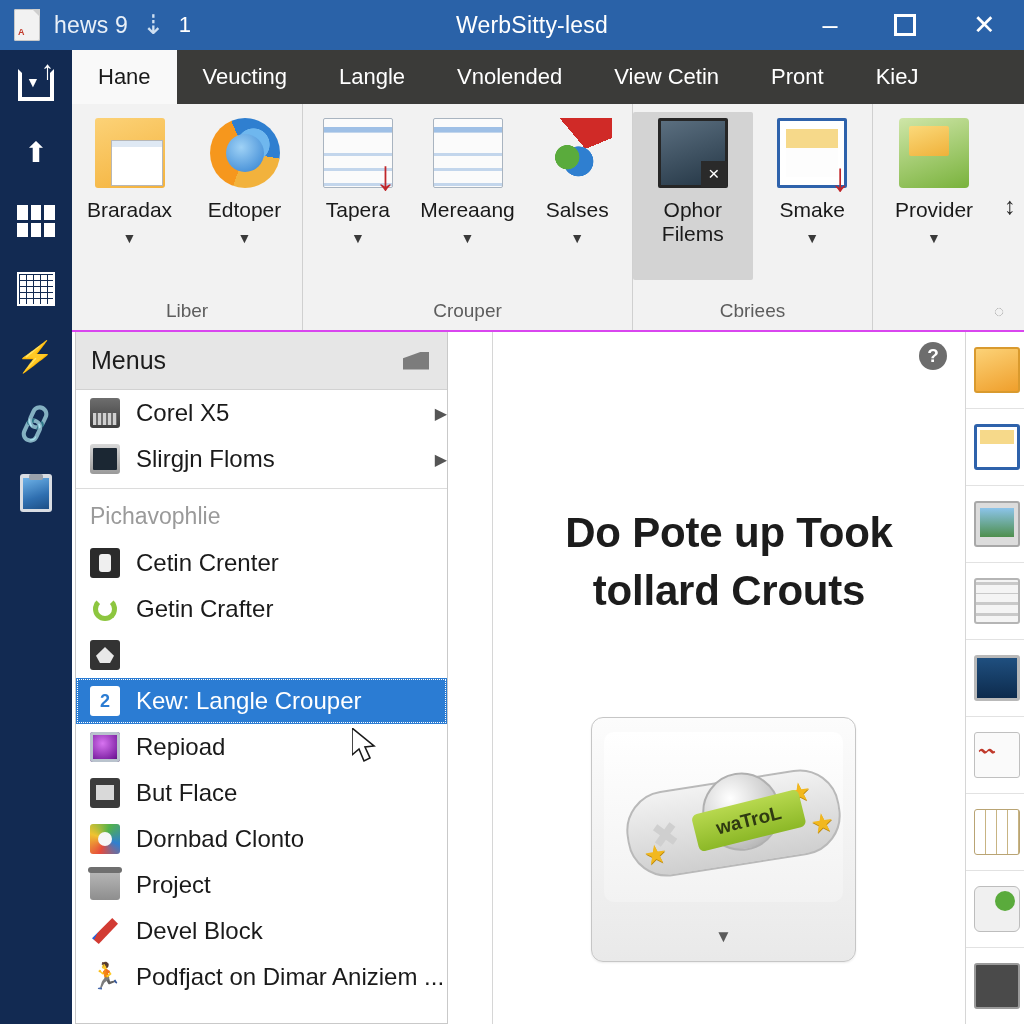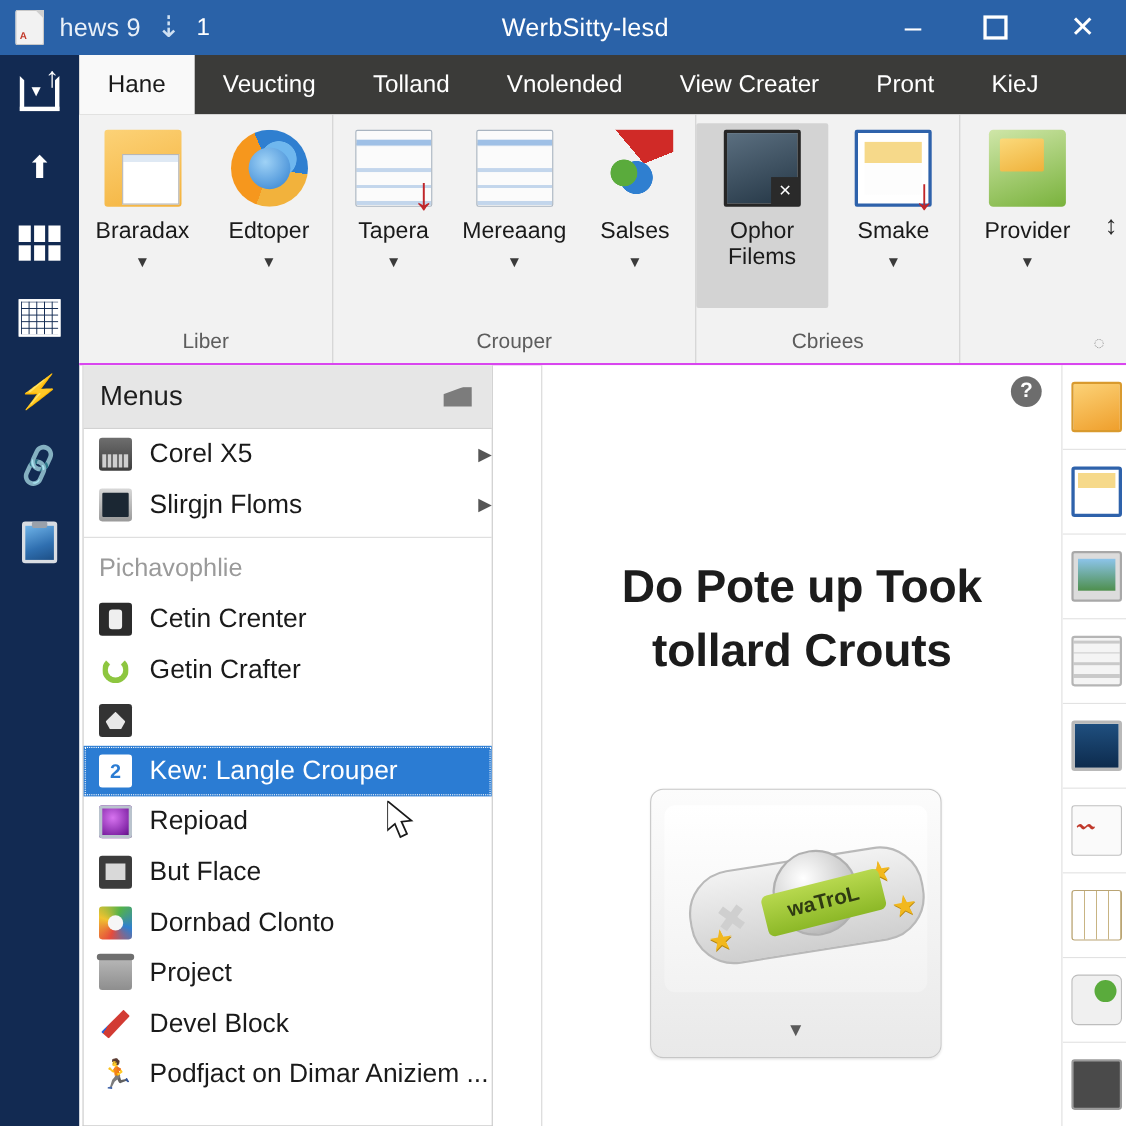--- a/index.html
+++ b/index.html
@@ -402,23 +402,23 @@
       <span class="ico-clip">
           <span class="img"></span>
         </span>
     </div>
   </div>
 
   <div class="ribbon">
     <div class="tabstrip">
       <div class="tab active">Hane</div>
       <div class="tab">Veucting</div>
-      <div class="tab">Tolland</div>
+      <div class="tab">Langle</div>
       <div class="tab">Vnolended</div>
-      <div class="tab">View Creater</div>
+      <div class="tab">View Cetin</div>
       <div class="tab">Pront</div>
       <div class="tab">KieJ</div>
     </div>
 
     <div class="groups">
 
       <div class="group" style="width:230px">
         <div class="big-btn">
           <div class="bb-ico art-folderdoc"></div>
           <div class="bb-label">Braradax</div>

